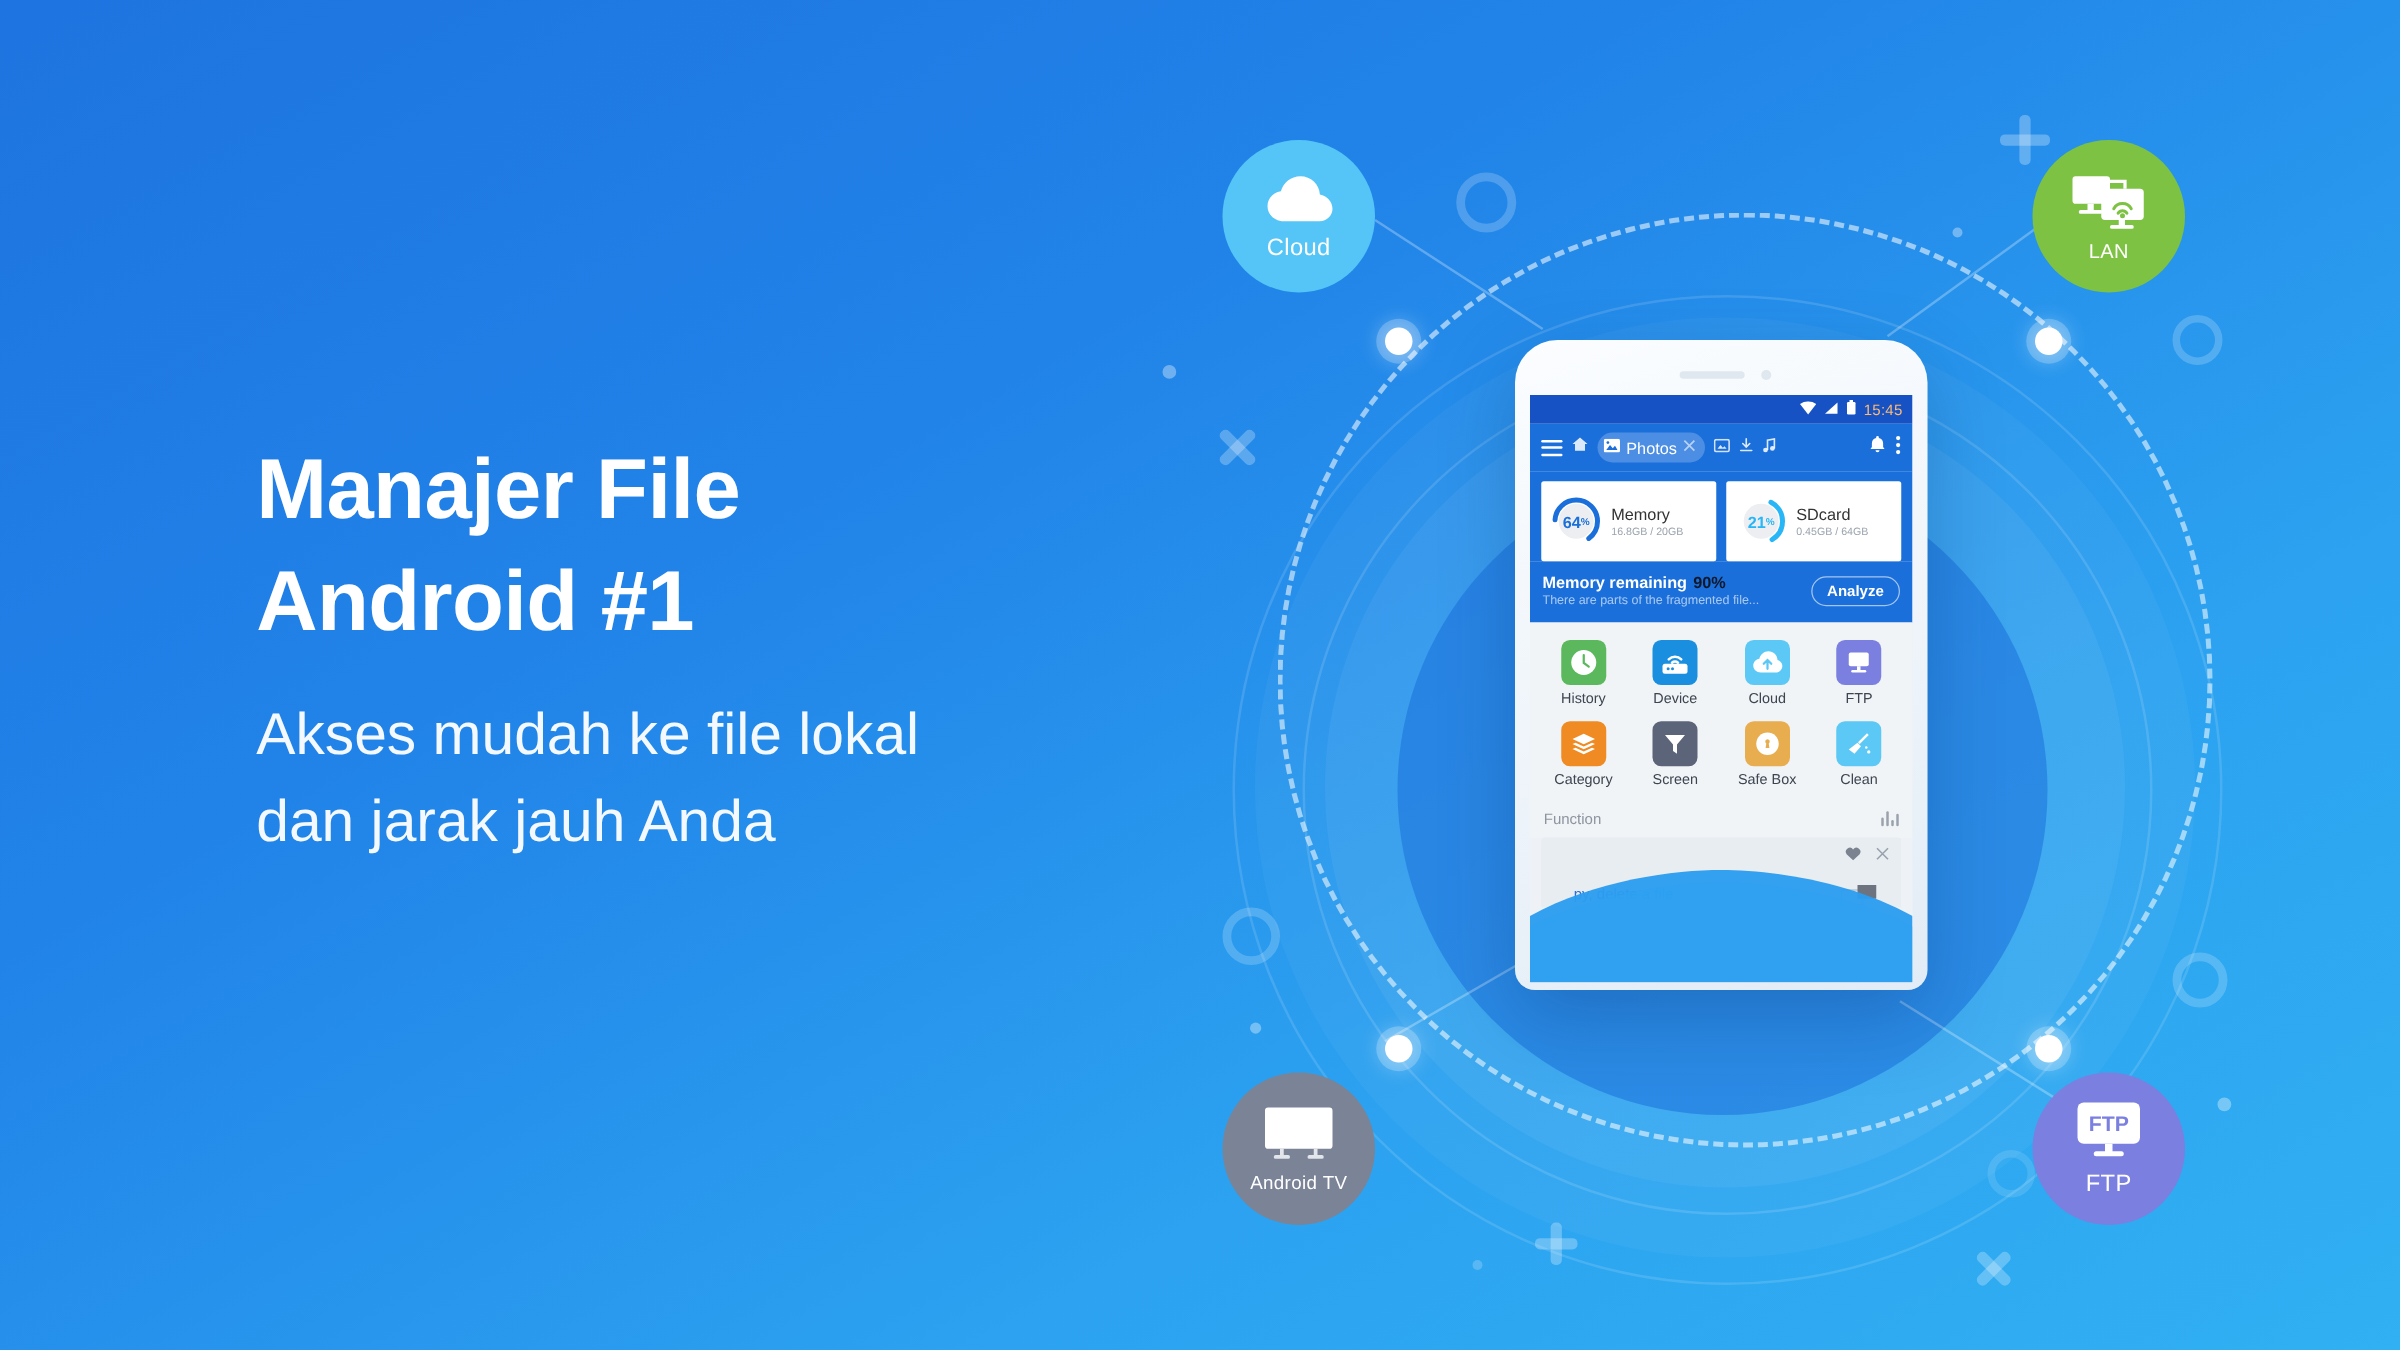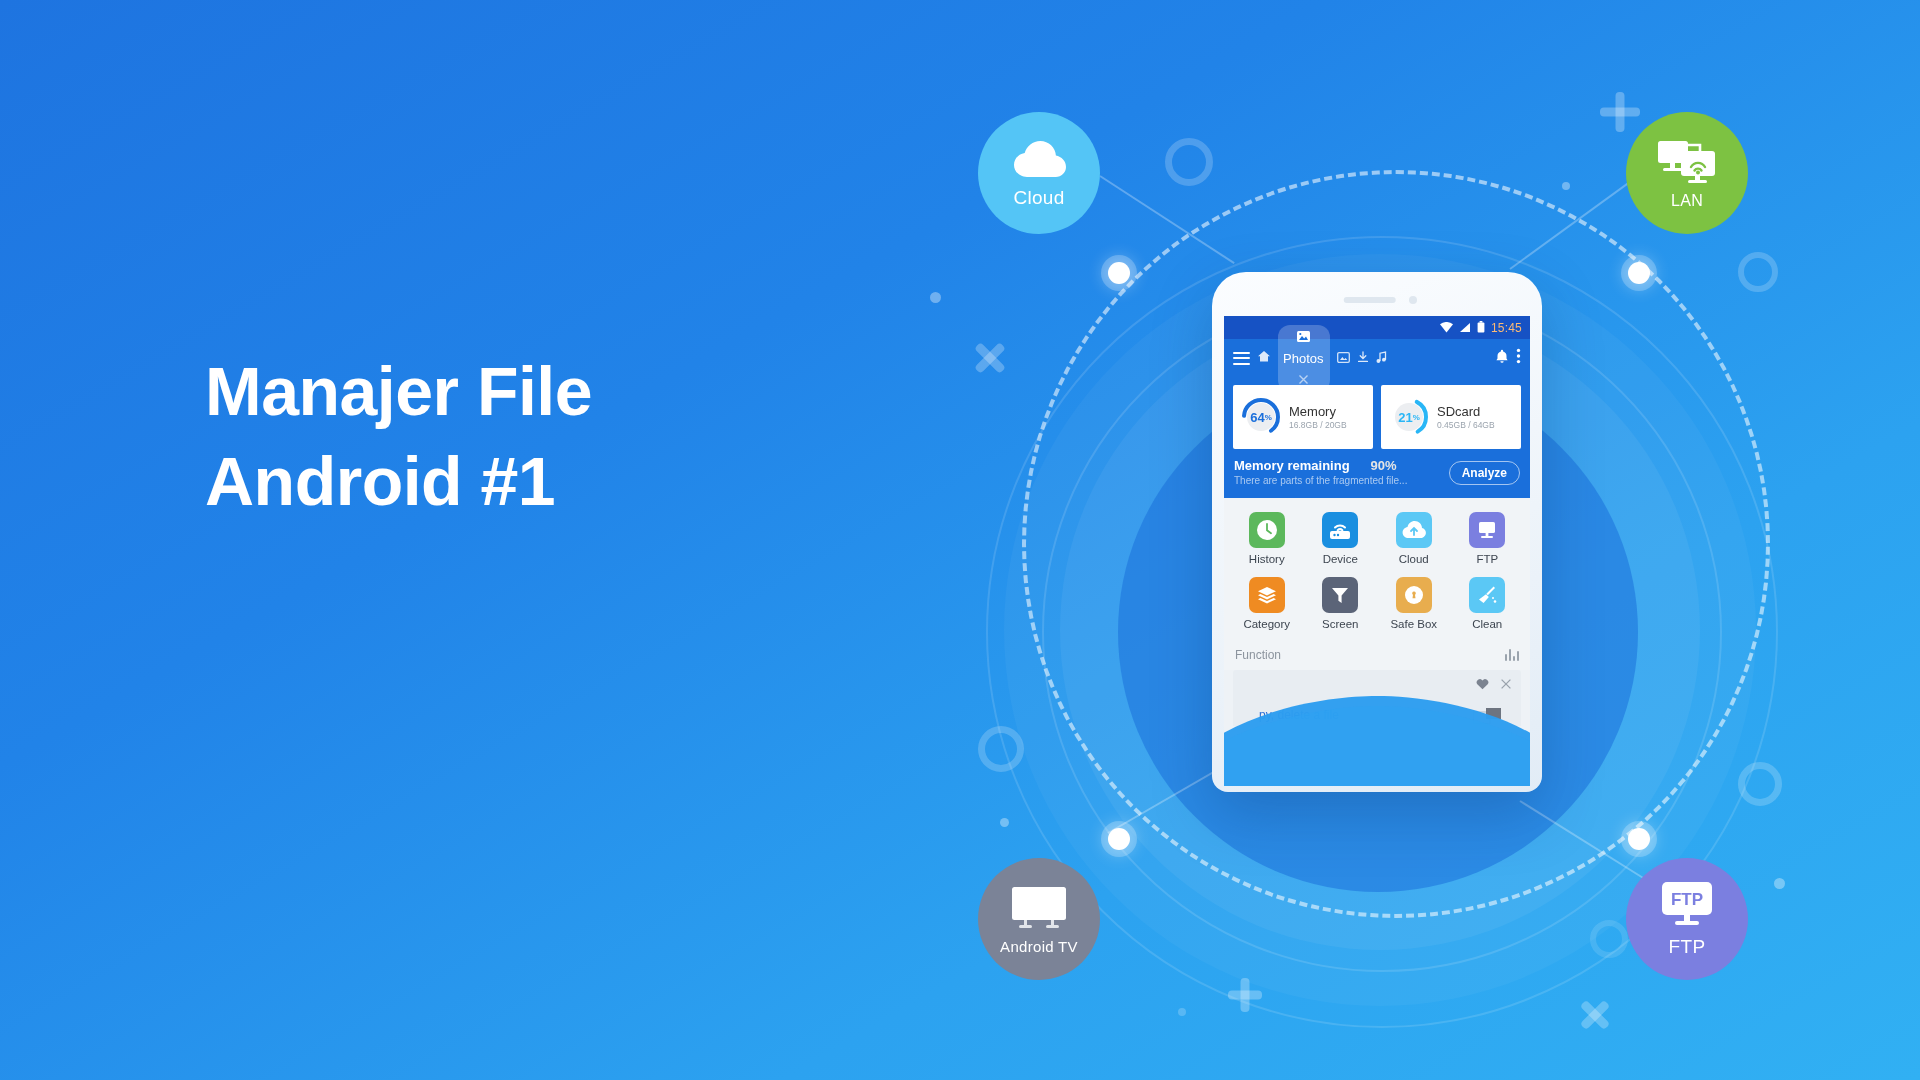--- a/index.html
+++ b/index.html
@@ -111,21 +111,21 @@
     justify-content:flex-end;padding-right:8px;gap:6px;
   }
   .statusbar .stxt{color:#fdba74;font-size:12px;letter-spacing:.2px;}
   .toolbar{
     height:38px;background:#1a6fdb;display:flex;align-items:center;padding:0 9px;gap:7px;
   }
   .burger{width:17px;height:13px;display:flex;flex-direction:column;justify-content:space-between;}
   .burger i{display:block;height:2px;background:#fff;border-radius:1px;}
   .chip{
     display:flex;align-items:center;gap:5px;background:rgba(255,255,255,.22);
-    border-radius:12px;padding:3px 7px 3px 5px;flex-direction:column;
+    border-radius:12px;padding:3px 7px 3px 5px;
   }
   .chip .ctxt{color:#fff;font-size:13px;}
   .tb-spacer{flex:1;}
 
   .cards{background:#1a6fdb;padding:8px 9px 0 9px;display:flex;gap:8px;}
   .card{
     flex:1;background:#fff;border-radius:2px;height:64px;
     display:flex;align-items:center;gap:7px;padding:0 7px;
   }
   .gauge{position:relative;width:42px;height:42px;flex:0 0 42px;}
@@ -135,21 +135,21 @@
   }
   .gauge .gtxt b{font-size:13px;font-weight:bold;}
   .gauge .gtxt s{font-size:8px;text-decoration:none;}
   .cinfo{min-width:0;}
   .cname{font-size:13px;color:#333;line-height:15px;}
   .csize{font-size:8.5px;color:#9aa3ad;line-height:12px;white-space:nowrap;}
 
   .memrow{background:#1a6fdb;padding:9px 10px 10px 10px;display:flex;align-items:center;}
   .memtexts{flex:1;min-width:0;}
   .memtitle{font-size:13px;font-weight:bold;color:#fff;line-height:16px;}
-  .memtitle em{font-style:normal;color:#e5e5e5;margin-left:21px;}
+  .memtitle em{font-style:normal;color:#0f172a;margin-left:5px;}
   .memsub{font-size:10px;color:rgba(255,255,255,.62);line-height:14px;white-space:nowrap;overflow:hidden;}
   .analyze{
     border:1px solid rgba(255,255,255,.6);border-radius:12px;
     color:#fff;font-size:12px;font-weight:bold;padding:4px 12px;background:transparent;
   }
 
   .grid{background:#f1f4f7;padding:14px 6px 2px 6px;}
   .grow{display:flex;}
   .gcell{flex:1;display:flex;flex-direction:column;align-items:center;margin-bottom:12px;}
   .gicon{width:36px;height:36px;border-radius:7px;display:flex;align-items:center;justify-content:center;}
@@ -213,20 +213,22 @@
   <div class="dot deco" style="left:930px;top:292px;width:11px;height:11px;"></div>
   <div class="dot deco" style="left:1692px;top:178px;width:10px;height:10px;"></div>
   <div class="dot deco" style="left:1562px;top:182px;width:8px;height:8px;"></div>
   <div class="dot deco" style="left:1000px;top:818px;width:9px;height:9px;"></div>
   <div class="dot deco" style="left:1774px;top:878px;width:11px;height:11px;"></div>
   <div class="dot deco" style="left:1178px;top:1008px;width:8px;height:8px;opacity:.6;"></div>
 
   <div class="copy">
     <h1 class="headline">Manajer File
 Android #1</h1>
+    <p class="subhead">Akses mudah ke file lokal
+dan jarak jauh Anda</p>
   </div>
 
   <div class="badge badge-cloud">
     <span class="glyph">
       <svg width="60" height="42" viewBox="0 0 60 42">
           <path fill="#fff" d="M18 40c-7.2 0-13-5.4-13-12.1 0-6 4.6-11 10.7-11.9C17.6 9.3 23.8 4 31.3 4c8.4 0 15.3 6.5 15.6 14.6C52.6 19.6 57 24.3 57 30c0 5.5-4.6 10-10.3 10z"></path>
         </svg>
     </span>
     <span class="blabel">Cloud</span>
   </div>

